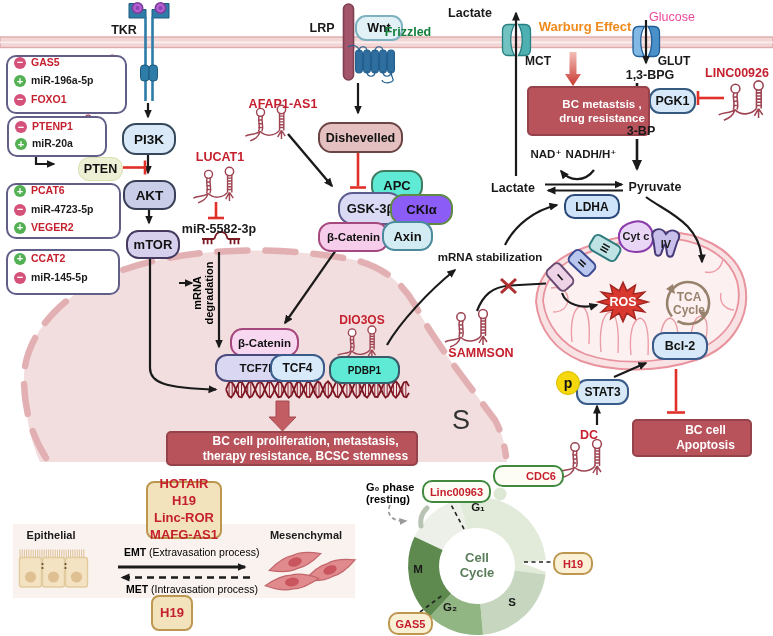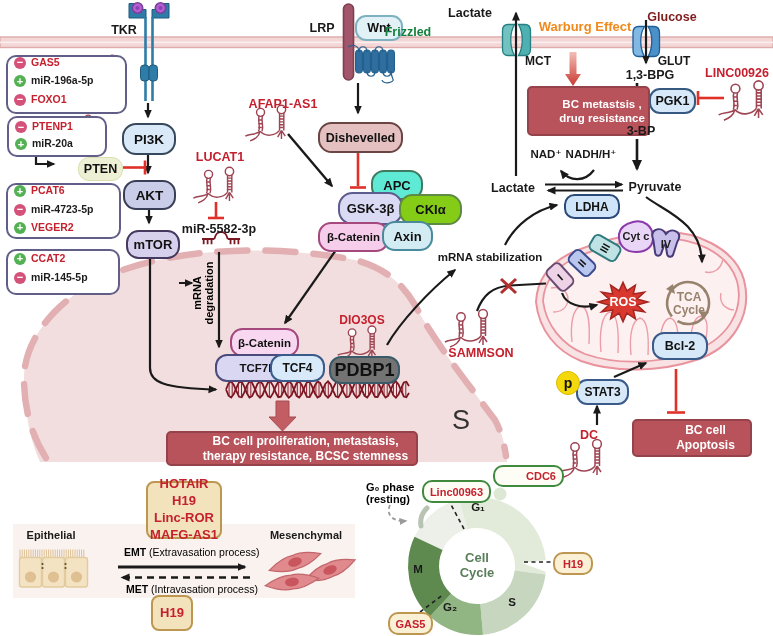--- a/index.html
+++ b/index.html
@@ -291,21 +291,21 @@
     </svg>
 <div class="lb" style="left:124px;top:23px;font-size:12.5px;font-weight:700;color:#1a1a1a;transform:translate(-50%,0);">TKR</div>
     <div class="lb" style="left:322px;top:21px;font-size:12.5px;font-weight:700;color:#1a1a1a;transform:translate(-50%,0);">LRP</div>
     <div class="nd" style="left:355px;top:15px;width:44px;height:22px;background:#e2f1f6;border:2px solid #7fb2c0;border-radius:11.0px;font-size:12.5px;">
       <span>Wnt</span>
     </div>
     <div class="lb" style="left:408px;top:25px;font-size:12.5px;font-weight:700;color:#15803d;transform:translate(-50%,0);">Frizzled</div>
     <div class="lb" style="left:470px;top:6px;font-size:12.5px;font-weight:700;color:#1a1a1a;transform:translate(-50%,0);">Lactate</div>
     <div class="lb" style="left:538px;top:55px;font-size:12px;font-weight:700;color:#1a1a1a;transform:translate(-50%,0);">MCT</div>
     <div class="lb" style="left:585px;top:20px;font-size:13px;font-weight:700;color:#f08a1d;transform:translate(-50%,0);">Warburg Effect</div>
-    <div class="lb" style="left:672px;top:10px;font-size:12.5px;font-weight:700;color:#7f1d1d;transform:translate(-50%,0);">Glucose</div>
+    <div class="lb" style="left:672px;top:10px;font-size:12.5px;font-weight:400;color:#ec4899;transform:translate(-50%,0);">Glucose</div>
     <div class="lb" style="left:674px;top:55px;font-size:12px;font-weight:700;color:#1a1a1a;transform:translate(-50%,0);">GLUT</div>
     <div class="regbox" style="left:6px;top:55px;width:117px;height:55px;"></div>
     <div class="lb" style="left:14px;top:56.5px;display:flex;align-items:center;gap:5px;font-weight:700;font-size:10.5px;z-index:3;">
       <span class="sign minus">−</span>
       <span style="color:#c5202e;">GAS5</span>
     </div>
     <div class="lb" style="left:14px;top:75px;display:flex;align-items:center;gap:5px;font-weight:700;font-size:10.5px;z-index:3;">
       <span class="sign plus">+</span>
       <span style="color:#1c1c1c;">miR-196a-5p</span>
     </div>
@@ -365,39 +365,39 @@
     <div class="lb" style="left:283px;top:97px;font-size:12.5px;font-weight:700;color:#c5202e;transform:translate(-50%,0);">AFAP1-AS1</div>
     <div class="nd" style="left:318px;top:122px;width:81px;height:27px;background:#e4c0c0;border:2px solid #6b4444;border-radius:13.5px;font-size:12.5px;">
       <span>Dishevelled</span>
     </div>
     <div class="nd" style="left:371px;top:170px;width:48px;height:26px;background:#5eead4;border:2px solid #407a60;border-radius:13.0px;font-size:13px;">
       <span>APC</span>
     </div>
     <div class="nd" style="left:338px;top:192px;width:61px;height:29px;background:#dadaf5;border:2px solid #5c5c8e;border-radius:14.5px;font-size:13px;">
       <span>GSK-3β</span>
     </div>
-    <div class="nd" style="left:399px;top:194px;width:59px;height:27px;background:#84cc16;border:2px solid #5e8a44;border-radius:13.5px;font-size:13px;">
+    <div class="nd" style="left:390px;top:194px;width:59px;height:27px;background:#8b5cf6;border:2px solid #5e8a44;border-radius:13.5px;font-size:13px;">
       <span>CKIα</span>
     </div>
     <div class="nd" style="left:318px;top:222px;width:67px;height:26px;background:#f6cdea;border:2px solid #a4487e;border-radius:13.0px;font-size:11.5px;">
       <span>β-Catenin</span>
     </div>
     <div class="nd" style="left:382px;top:221px;width:47px;height:26px;background:#d3ecf4;border:2px solid #4a8a9c;border-radius:13.0px;font-size:13px;">
       <span>Axin</span>
     </div>
     <div class="nd" style="left:230px;top:328px;width:65px;height:25px;background:#f8d8f0;border:2px solid #a4487e;border-radius:12.5px;font-size:11.5px;">
       <span>β-Catenin</span>
     </div>
     <div class="nd" style="left:215px;top:354px;width:55px;height:24px;background:#dad7f3;border:2px solid #4a4a7c;border-radius:12.0px;font-size:11.5px;padding-left:16px;">
       <span>TCF7L2</span>
     </div>
     <div class="nd" style="left:270px;top:354px;width:51px;height:24px;background:#d8eafa;border:2px solid #3a5a8a;border-radius:12.0px;font-size:12px;">
       <span>TCF4</span>
     </div>
-    <div class="nd" style="left:329px;top:356px;width:67px;height:24px;background:#737373;border:2px solid #3a5a6a;border-radius:12.0px;font-size:18px;">
+    <div class="nd" style="left:329px;top:356px;width:67px;height:24px;background:#5eead4;border:2px solid #3a5a6a;border-radius:12.0px;font-size:10px;">
       <span>PDBP1</span>
     </div>
     <div class="lb" style="left:362px;top:314px;font-size:12px;font-weight:700;color:#c5202e;transform:translate(-50%,0);">DIO3OS</div>
     <div class="lb" style="left:461px;top:405px;font-size:27px;font-weight:500;color:#333;transform:translate(-50%,0);">S</div>
     <div class="lb" style="left:650px;top:68px;font-size:12.5px;font-weight:700;color:#1a1a1a;transform:translate(-50%,0);">1,3-BPG</div>
     <div class="nd" style="left:649px;top:88px;width:43px;height:22px;background:#d7e9f8;border:2px solid #35597f;border-radius:11.0px;font-size:12.5px;">
       <span>PGK1</span>
     </div>
     <div class="lb" style="left:737px;top:66px;font-size:12.5px;font-weight:700;color:#c5202e;transform:translate(-50%,0);">LINC00926</div>
     <div class="lb" style="left:641px;top:124px;font-size:12.5px;font-weight:700;color:#1a1a1a;transform:translate(-50%,0);">3-BP</div>

